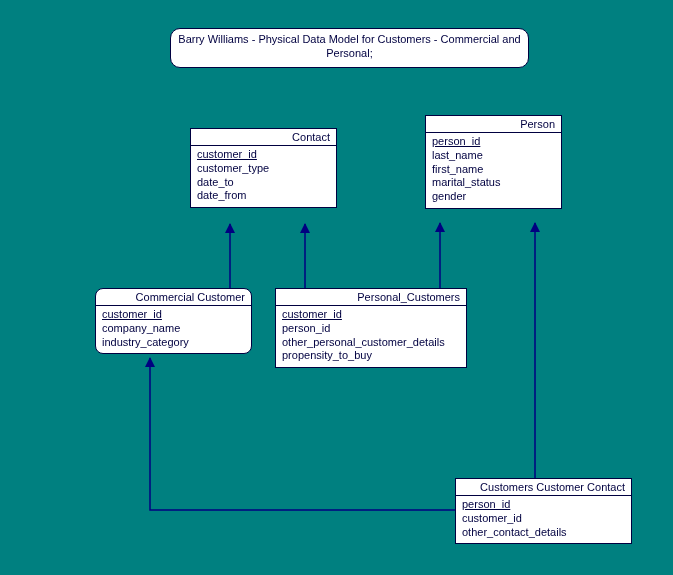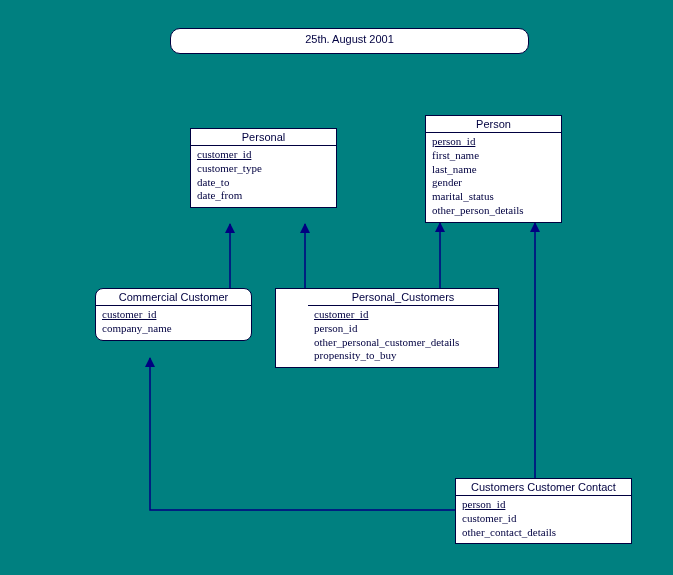--- a/index.html
+++ b/index.html
@@ -26,27 +26,26 @@
     padding: 4px 6px 6px 6px;
     line-height: 1.25;
   }
   .entity {
     position: absolute;
     background: #fff;
     border: 1px solid #000040;
   }
   .entity-header {
     border-bottom: 1px solid #000040;
-    text-align: center;
+    text-align: right;
     padding: 2px 6px;
     font-size: 11px;
   }
   .entity-body {
     padding: 2px 6px 4px 6px;
-    font-family: Liberation Serif, serif;
   }
   .attr {
     white-space: nowrap;
     line-height: 1.25;
   }
   .pk { text-decoration: underline; }
   svg.connectors {
     position: absolute;
     left: 0; top: 0;
     width: 673px;
@@ -69,54 +68,54 @@
   <line x1="305" y1="288" x2="305" y2="224" stroke="#000080" stroke-width="1.5" marker-end="url(#arrow)"></line>
 
   <line x1="440" y1="288" x2="440" y2="223" stroke="#000080" stroke-width="1.5" marker-end="url(#arrow)"></line>
 
   <polyline points="455,510 150,510 150,358" fill="none" stroke="#000080" stroke-width="1.5" marker-end="url(#arrow)"></polyline>
 
   <line x1="535" y1="478" x2="535" y2="223" stroke="#000080" stroke-width="1.5" marker-end="url(#arrow)"></line>
 </svg>
 
 <div class="title-box">
-  <div>25th. August 2001</div>
+  <div>Barry Williams - Physical Data Model for Customers - Commercial and Personal;</div>
 </div>
 
 <div class="entity" style="left:190px; top:128px; width:145px;">
-  <div class="entity-header">Personal</div>
+  <div class="entity-header">Contact</div>
   <div class="entity-body">
     <div class="attr pk">customer_id</div>
     <div class="attr">customer_type</div>
     <div class="attr">date_to</div>
     <div class="attr">date_from</div>
   </div>
 </div>
 
 <div class="entity" style="left:425px; top:115px; width:135px;">
   <div class="entity-header">Person</div>
   <div class="entity-body">
     <div class="attr pk">person_id</div>
+    <div class="attr">last_name</div>
     <div class="attr">first_name</div>
-    <div class="attr">last_name</div>
+    <div class="attr">marital_status</div>
     <div class="attr">gender</div>
-    <div class="attr">marital_status</div>
-    <div class="attr">other_person_details</div>
   </div>
 </div>
 
 <div class="entity" style="left:95px; top:288px; width:155px;border-radius:8px;">
   <div class="entity-header">Commercial Customer</div>
   <div class="entity-body">
     <div class="attr pk">customer_id</div>
     <div class="attr">company_name</div>
+    <div class="attr">industry_category</div>
   </div>
 </div>
 
-<div class="entity" style="left:275px; top:288px; width:190px;padding-left:32px;">
+<div class="entity" style="left:275px; top:288px; width:190px;">
   <div class="entity-header">Personal_Customers</div>
   <div class="entity-body">
     <div class="attr pk">customer_id</div>
     <div class="attr">person_id</div>
     <div class="attr">other_personal_customer_details</div>
     <div class="attr">propensity_to_buy</div>
   </div>
 </div>
 
 <div class="entity" style="left:455px; top:478px; width:175px;">

